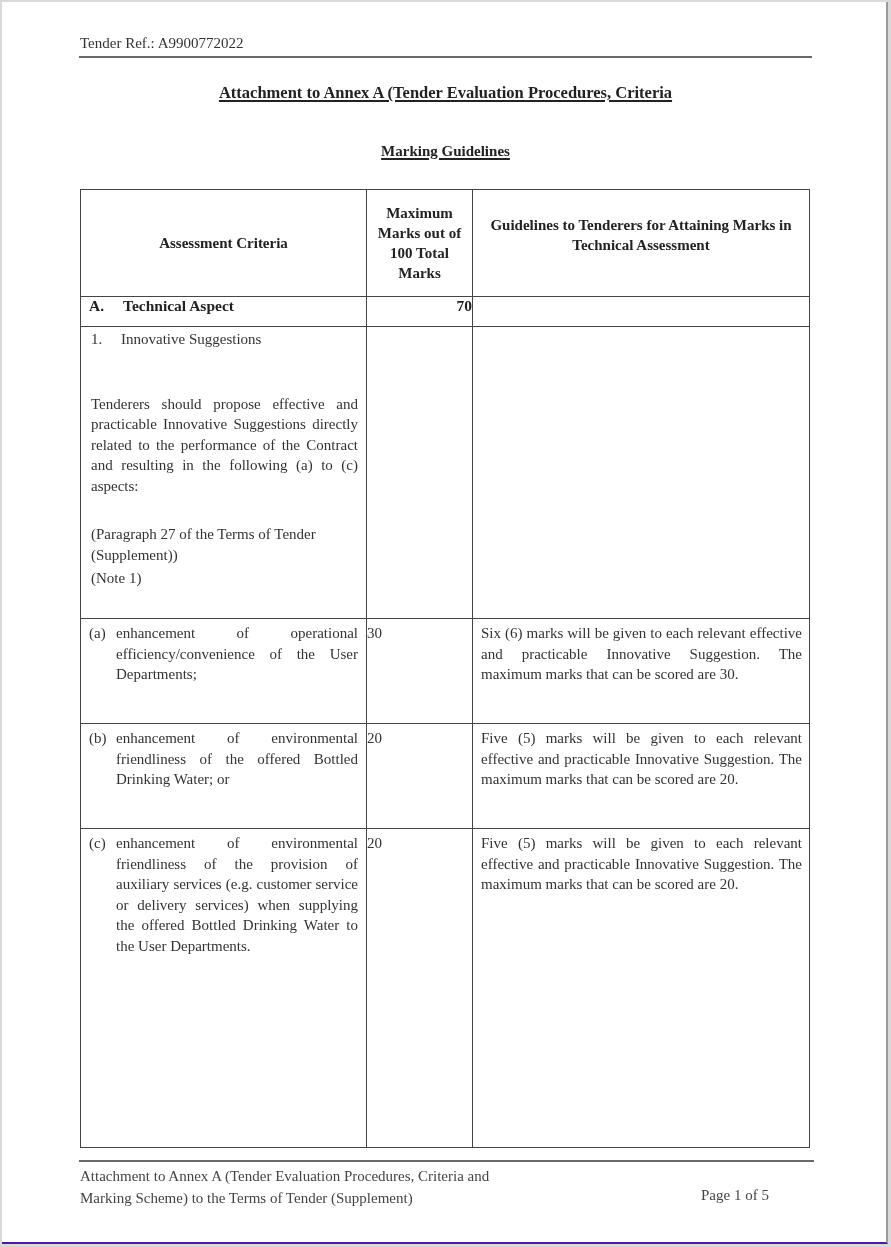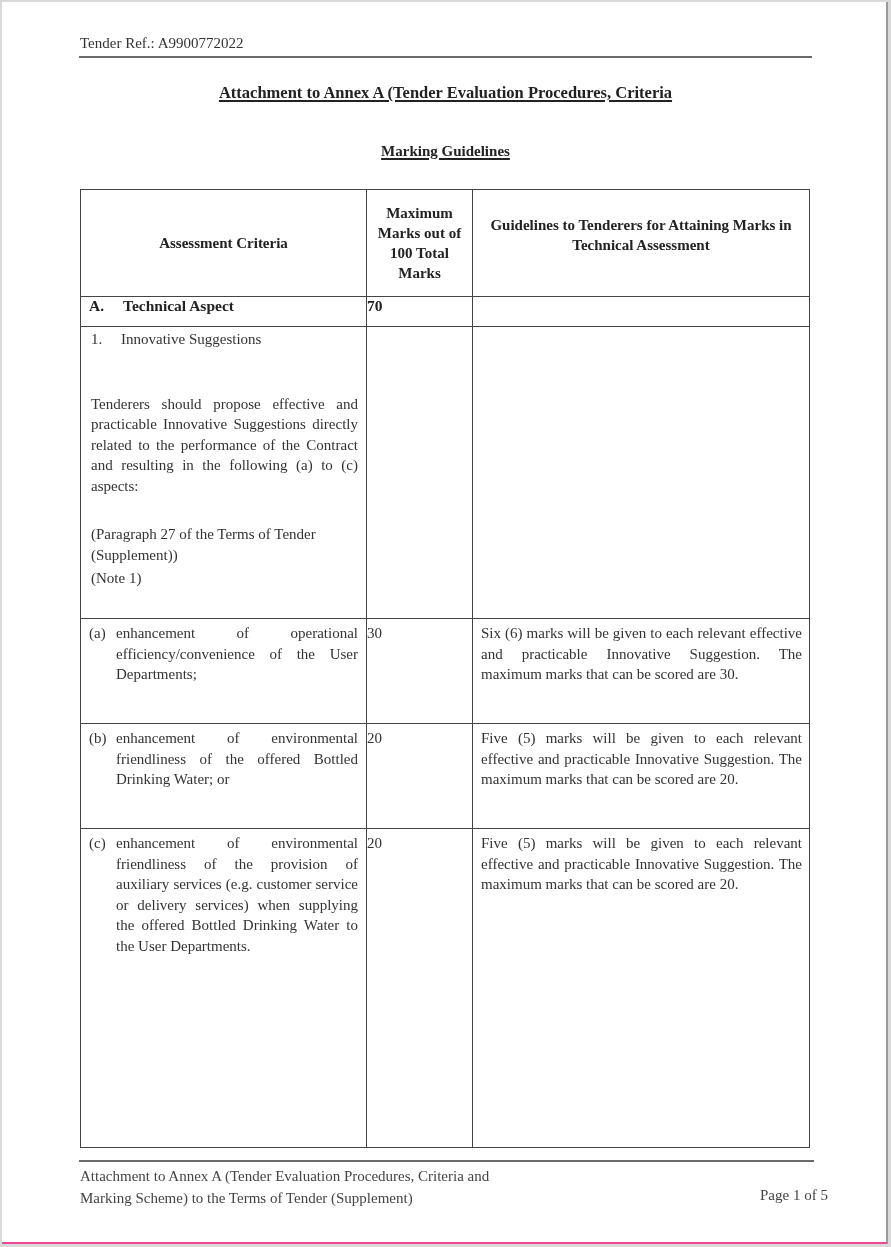--- a/index.html
+++ b/index.html
@@ -9,21 +9,21 @@
     font-family: "Liberation Serif", serif;
     color: #222;
     position: relative;
     overflow: hidden;
   }
   .page {
     position: absolute; left: 2px; top: 2px;
     width: 884px; height: 1240px;
     background: #fff;
     border-right: 2px solid #9a9a9a;
-    border-bottom: 2px solid #ec4899;
+    border-bottom: 2px solid #4c1d95;
   }
   .header-ref {
     position: absolute; left: 78px; top: 33px;
     font-size: 15px; color: #333;
   }
   .header-rule {
     position: absolute; left: 77px; top: 54px; width: 733px;
     border-top: 2px solid #6a6a6a;
   }
   .doc-title {
@@ -56,21 +56,21 @@
   col.c3 { width: 337px; }
   th { font-weight: bold; color: #222; vertical-align: middle !important; text-align: center; }
   .hdr-row { height: 107px; }
   .hdr-row th { vertical-align: middle; line-height: 20px; }
   th.h1 { padding-top: 0; }
   th.h3 { padding: 0 14px 16px 14px !important; }
   .sec-row { height: 30px; }
   .sec-row td { vertical-align: middle; font-weight: bold; color: #222; font-size: 15.5px; }
   .sec-label { padding-left: 8px !important; }
   .sec-label .letter { display: inline-block; width: 34px; }
-  .sec-marks { text-align: left; }
+  .sec-marks { text-align: right; }
   .intro-row { height: 292px; }
   .intro-cell { padding: 2px 8px 0 10px !important; line-height: 20.5px; }
   .intro-cell .item-title .num { display: inline-block; width: 30px; }
   .justify { text-align: justify; text-align-last: left; }
   .gap { height: 20px; }
   .sub-row-a { height: 105px; }
   .sub-row-b { height: 105px; }
   .sub-row-c { height: auto; }
   .sub-cell { padding: 4px 8px 0 8px !important; line-height: 20.5px; position: relative; }
   .sub-cell .lbl { position: absolute; left: 8px; top: 4px; }
@@ -80,21 +80,21 @@
 
   .footer-rule {
     position: absolute; left: 77px; top: 1158px; width: 735px;
     border-top: 2px solid #6a6a6a;
   }
   .footer-text {
     position: absolute; left: 78px; top: 1164px; width: 560px;
     font-size: 15px; line-height: 21.5px; color: #444;
   }
   .footer-page {
-    position: absolute; left: 758px; top: 1185px;
+    position: absolute; left: 699px; top: 1185px;
     font-size: 15px; color: #444;
   }
 </style>
 </head>
 <body>
 
 <div class="page">
 
   <div class="header-ref">Tender Ref.: A9900772022</div>
   <div class="header-rule"></div>

